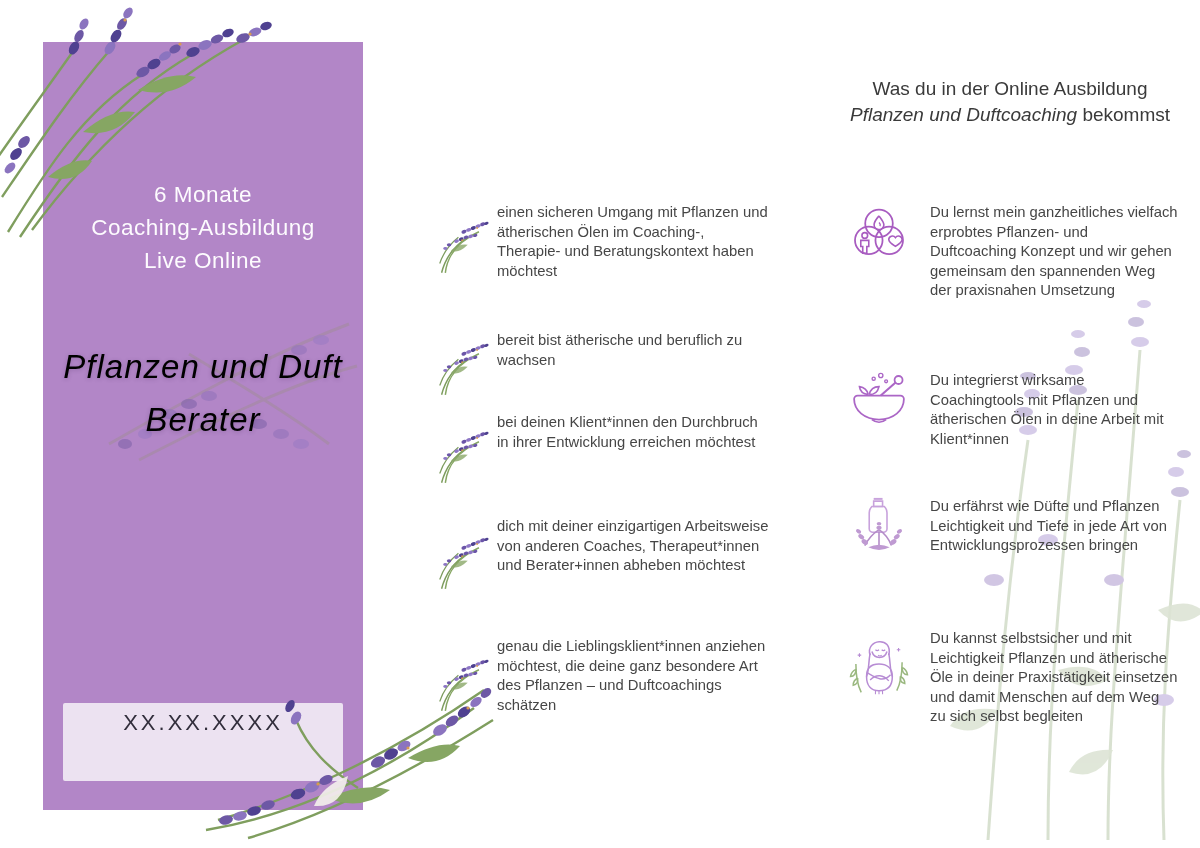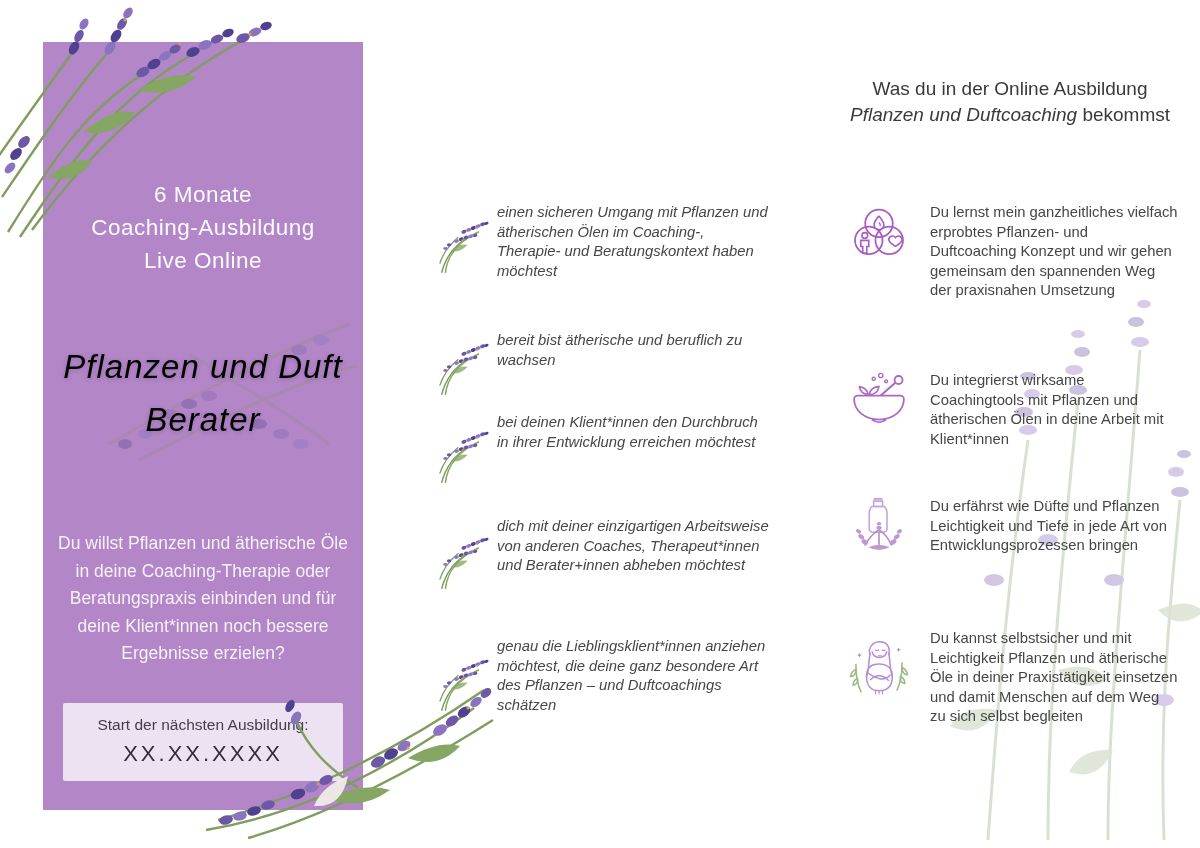--- a/index.html
+++ b/index.html
@@ -53,21 +53,21 @@
 
   
   .mid-heading {
     position:absolute; left:440px; top:64px; width:320px;
     text-align:center; color:#3a3a3a; font-size:19px; line-height:26px;
   }
   .mid-heading em, .right-heading em { font-style:italic; }
   .item-text {
     position:absolute; color:#464646; font-size:14.8px; line-height:19.6px;
   }
-  .mid-item-text  { left:497px; width:274px;font-style:italic; }
+  .mid-item-text  { left:497px; width:274px; }
   .right-item-text{ left:930px; width:248px; z-index:2; }
 
   .sprig-icon { position:absolute; left:436px; width:56px; height:68px; }
 
   
   .right-heading {
     position:absolute; left:845px; top:76px; width:330px;
     text-align:center; color:#3a3a3a; font-size:19px; line-height:26px; z-index:2;
   }
   .right-icon { position:absolute; left:847px; width:64px; height:64px; z-index:2; }
@@ -171,24 +171,22 @@
       <div>6 Monate</div>
       <div>Coaching-Ausbildung</div>
       <div>Live Online</div>
     </div>
 
     <div class="panel-script">
       <div>Pflanzen und Duft</div>
       <div>Berater</div>
     </div>
 
-    <div class="panel-intro">Du willst Pflanzen und ätherische Öle in deine Coaching-Therapie oder Beratungspraxis einbinden und für deine Klient*innen noch bessere Ergebnisse erzielen?</div>
 
     <div class="start-box">
-      <div class="start-label">Start der nächsten Ausbildung:</div>
       <div class="start-date">XX.XX.XXXX</div>
     </div>
   </div>
 
   <div class="deco deco-top-left">
     <svg viewBox="0 0 310 250">
       <g stroke="#7f9e5e" stroke-width="2.4" fill="none">
         <path d="M20,240 C60,175 95,120 155,82"></path>
         <path d="M32,245 C85,165 130,105 205,62"></path>
         <path d="M14,205 C50,152 82,104 122,58"></path>

